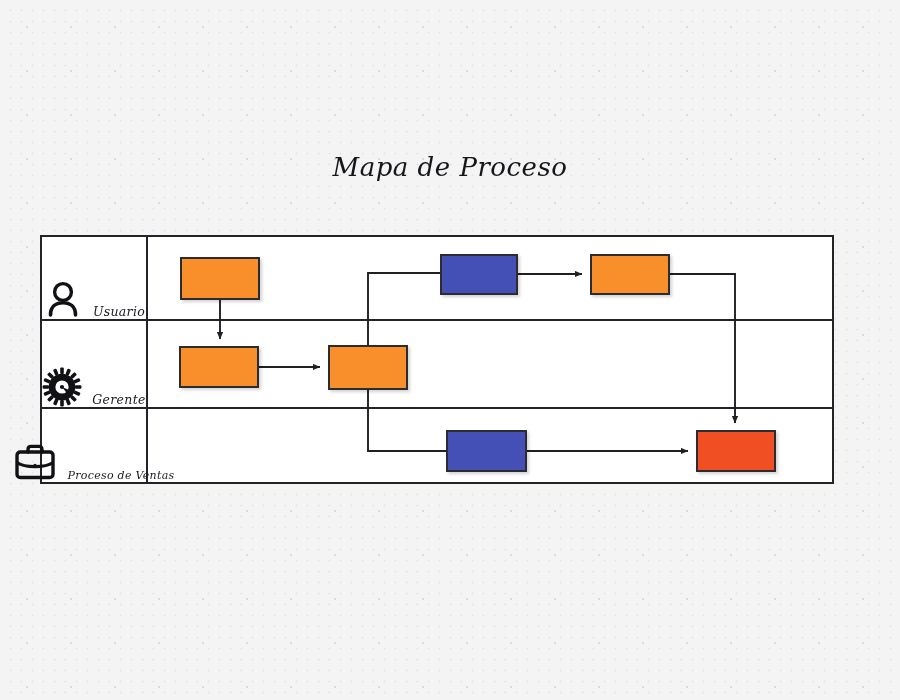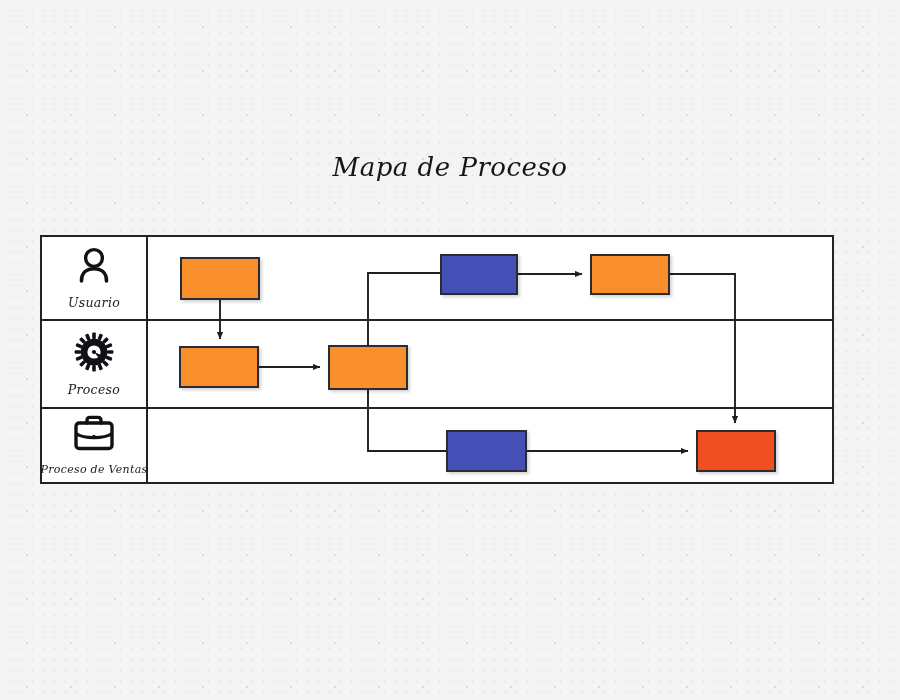--- a/index.html
+++ b/index.html
@@ -65,22 +65,22 @@
   .lane-3 { top: 170px; height: 75px; border-top: 2px solid #222228; }
 
   .lane-header {
     position: absolute;
     left: 0; top: 0;
     width: 106px;
     height: 100%;
     border-right: 2px solid #222228;
     box-sizing: border-box;
     display: flex;
-    flex-direction: column;
-    align-items: center;
+    flex-direction: row;
+    align-items: flex-end;
     justify-content: center;
     gap: 10px;
   }
   .lane-icon {
     display: block;
     line-height: 0;
   }
   .lane-label {
     font-family: "DejaVu Serif", serif;
     font-style: italic;
@@ -179,21 +179,21 @@
                 <rect x="18.2" y="33" width="3.6" height="6.4" rx="1" transform="rotate(67.5 20 20)"></rect>
                 <rect x="0.6" y="18.2" width="6.4" height="3.6" rx="1" transform="rotate(67.5 20 20)"></rect>
                 <rect x="33" y="18.2" width="6.4" height="3.6" rx="1" transform="rotate(67.5 20 20)"></rect>
               </g>
             </g>
             <circle cx="20" cy="20" r="6.6" fill="#ffffff"></circle>
             <path d="M20,20 L28.4,23.6 L25.4,26.8 Z" fill="#111115"></path>
             <circle cx="20" cy="20" r="2.1" fill="#111115"></circle>
           </svg>
         </span>
-        <span class="lane-label">Proceso</span>
+        <span class="lane-label">Gerente</span>
       </div>
     </div>
 
     <div class="lane lane-3">
       <div class="lane-header">
         <span class="lane-icon">
           <svg width="44" height="38" viewBox="0 0 44 38">
             <path d="M15,8 L15,5.4 C15,3.6 16.3,2.4 18,2.4 L26,2.4 C27.7,2.4 29,3.6 29,5.4 L29,8" fill="none" stroke="#111115" stroke-width="3.4" stroke-linecap="round"></path>
             <rect x="4" y="8" width="36" height="25.5" rx="3.2" fill="none" stroke="#111115" stroke-width="3.4"></rect>
             <path d="M4,18.5 C12,24 32,24 40,18.5" fill="none" stroke="#111115" stroke-width="3.2"></path>

